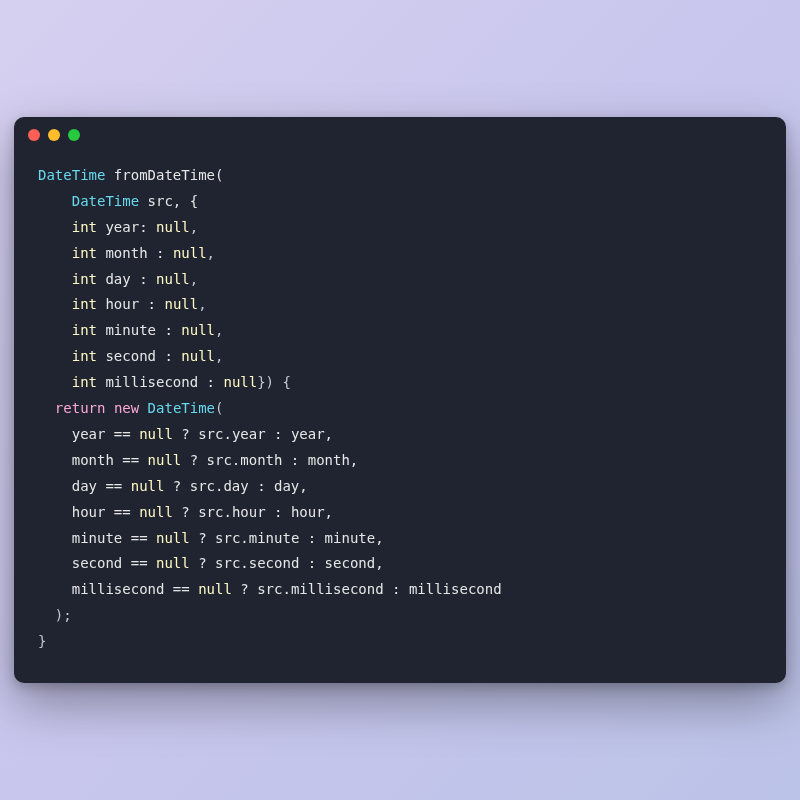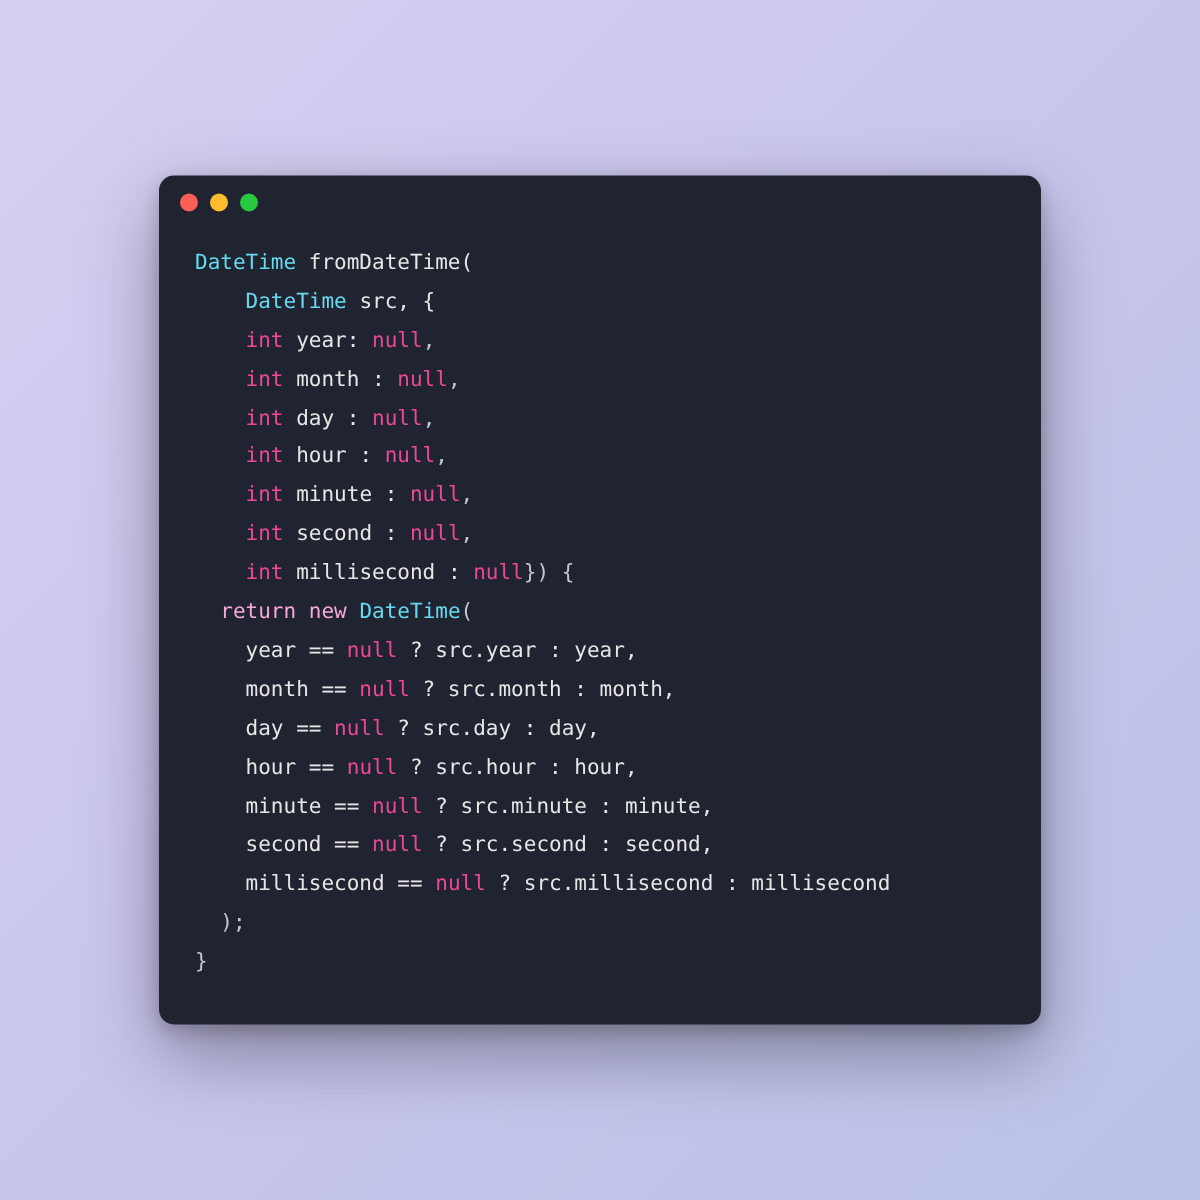--- a/index.html
+++ b/index.html
@@ -5,21 +5,21 @@
   * { margin: 0; padding: 0; box-sizing: border-box; }
   html, body { width: 800px; height: 800px; }
   body {
     background: linear-gradient(135deg, #d6d0f0 0%, #c8c6ed 50%, #bcc3e8 100%);
     display: flex;
     align-items: center;
     justify-content: center;
     font-family: ui-monospace, SFMono-Regular, Menlo, Monaco, Consolas, monospace;
   }
   .window {
-    width: 588px;
+    width: 772px;
     background: #1f2430;
     border-radius: 10px;
     box-shadow: 0 20px 50px rgba(0,0,0,0.35), 0 4px 12px rgba(0,0,0,0.2);
     overflow: hidden;
   }
   .titlebar {
     height: 36px;
     display: flex;
     align-items: center;
     padding: 0 14px;
@@ -36,21 +36,21 @@
   .code {
     padding: 10px 24px 28px 24px;
     font-size: 14px;
     line-height: 1.85;
     color: #e6e6e6;
     white-space: pre;
     overflow-x: auto;
   }
   .tk-type { color: #66d9ef; }
   .tk-keyword { color: #f9a8d4; }
-  .tk-builtin { color: #ec4899; }
+  .tk-builtin { color: #fef9c3; }
   .tk-ident { color: #e6e6e6; }
   .tk-punct { color: #c3c7d1; }
 </style>
 </head>
 <body>
 
 <div class="window">
   <div class="titlebar">
     <span class="dot red"></span>
     <span class="dot yellow"></span>

